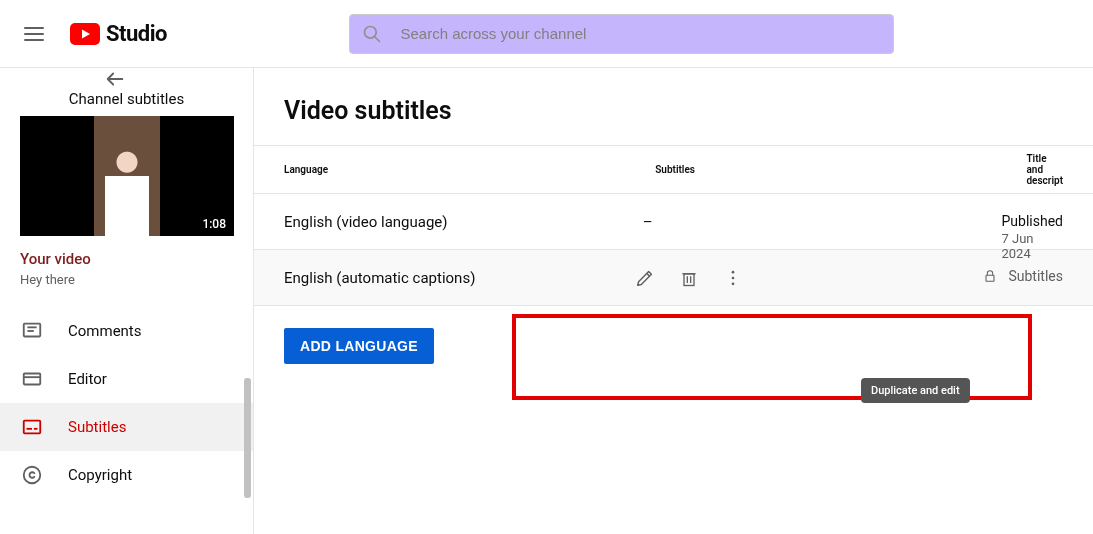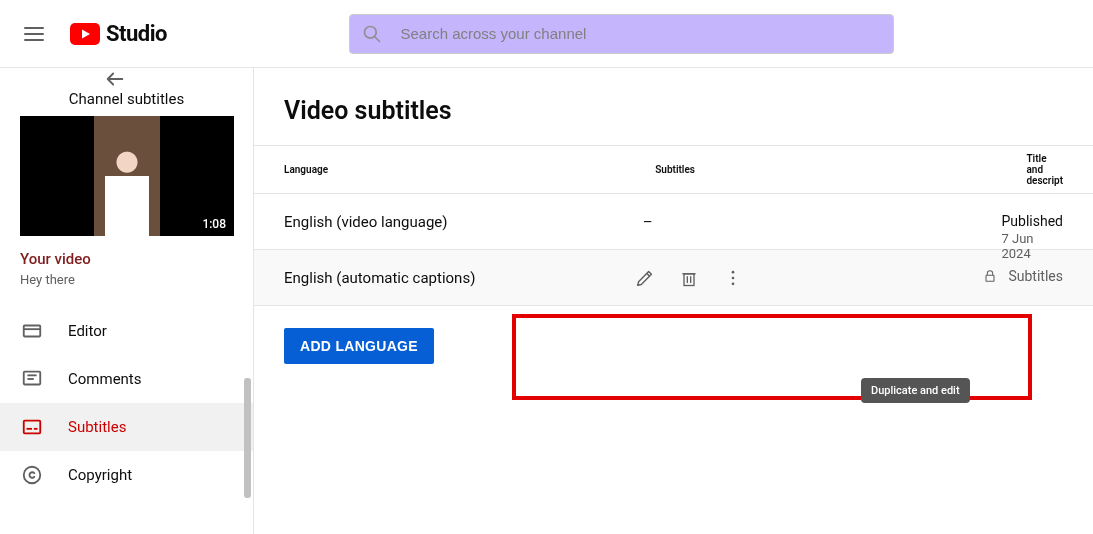--- a/index.html
+++ b/index.html
@@ -108,35 +108,35 @@
       </div>
     </div>
     <div class="video-meta">
       <div class="label">Your video</div>
       <div class="title">Hey there</div>
     </div>
     <div class="nav">
       <div class="nav-item">
         <span class="ic">
           <svg width="22" height="22" viewBox="0 0 24 24">
-              <rect x="3" y="6" width="18" height="12" rx="1" stroke="currentColor" stroke-width="2" fill="none"></rect>
-              <line x1="3" y1="10" x2="21" y2="10" stroke="currentColor" stroke-width="2"></line>
-            </svg>
-        </span>
-        <span>Editor</span>
-      </div>
-      <div class="nav-item">
-        <span class="ic">
-          <svg width="22" height="22" viewBox="0 0 24 24">
               <rect x="3" y="4" width="18" height="14" rx="1" stroke="currentColor" stroke-width="2" fill="none"></rect>
               <line x1="7" y1="8" x2="17" y2="8" stroke="currentColor" stroke-width="2"></line>
               <line x1="7" y1="12" x2="14" y2="12" stroke="currentColor" stroke-width="2"></line>
             </svg>
         </span>
         <span>Comments</span>
+      </div>
+      <div class="nav-item">
+        <span class="ic">
+          <svg width="22" height="22" viewBox="0 0 24 24">
+              <rect x="3" y="6" width="18" height="12" rx="1" stroke="currentColor" stroke-width="2" fill="none"></rect>
+              <line x1="3" y1="10" x2="21" y2="10" stroke="currentColor" stroke-width="2"></line>
+            </svg>
+        </span>
+        <span>Editor</span>
       </div>
       <div class="nav-item active">
         <span class="ic">
           <svg width="22" height="22" viewBox="0 0 24 24">
               <rect x="3" y="5" width="18" height="14" rx="1" stroke="currentColor" stroke-width="2" fill="none"></rect>
               <line x1="6" y1="14" x2="12" y2="14" stroke="currentColor" stroke-width="2"></line>
               <line x1="14" y1="14" x2="18" y2="14" stroke="currentColor" stroke-width="2"></line>
             </svg>
         </span>
         <span>Subtitles</span>

